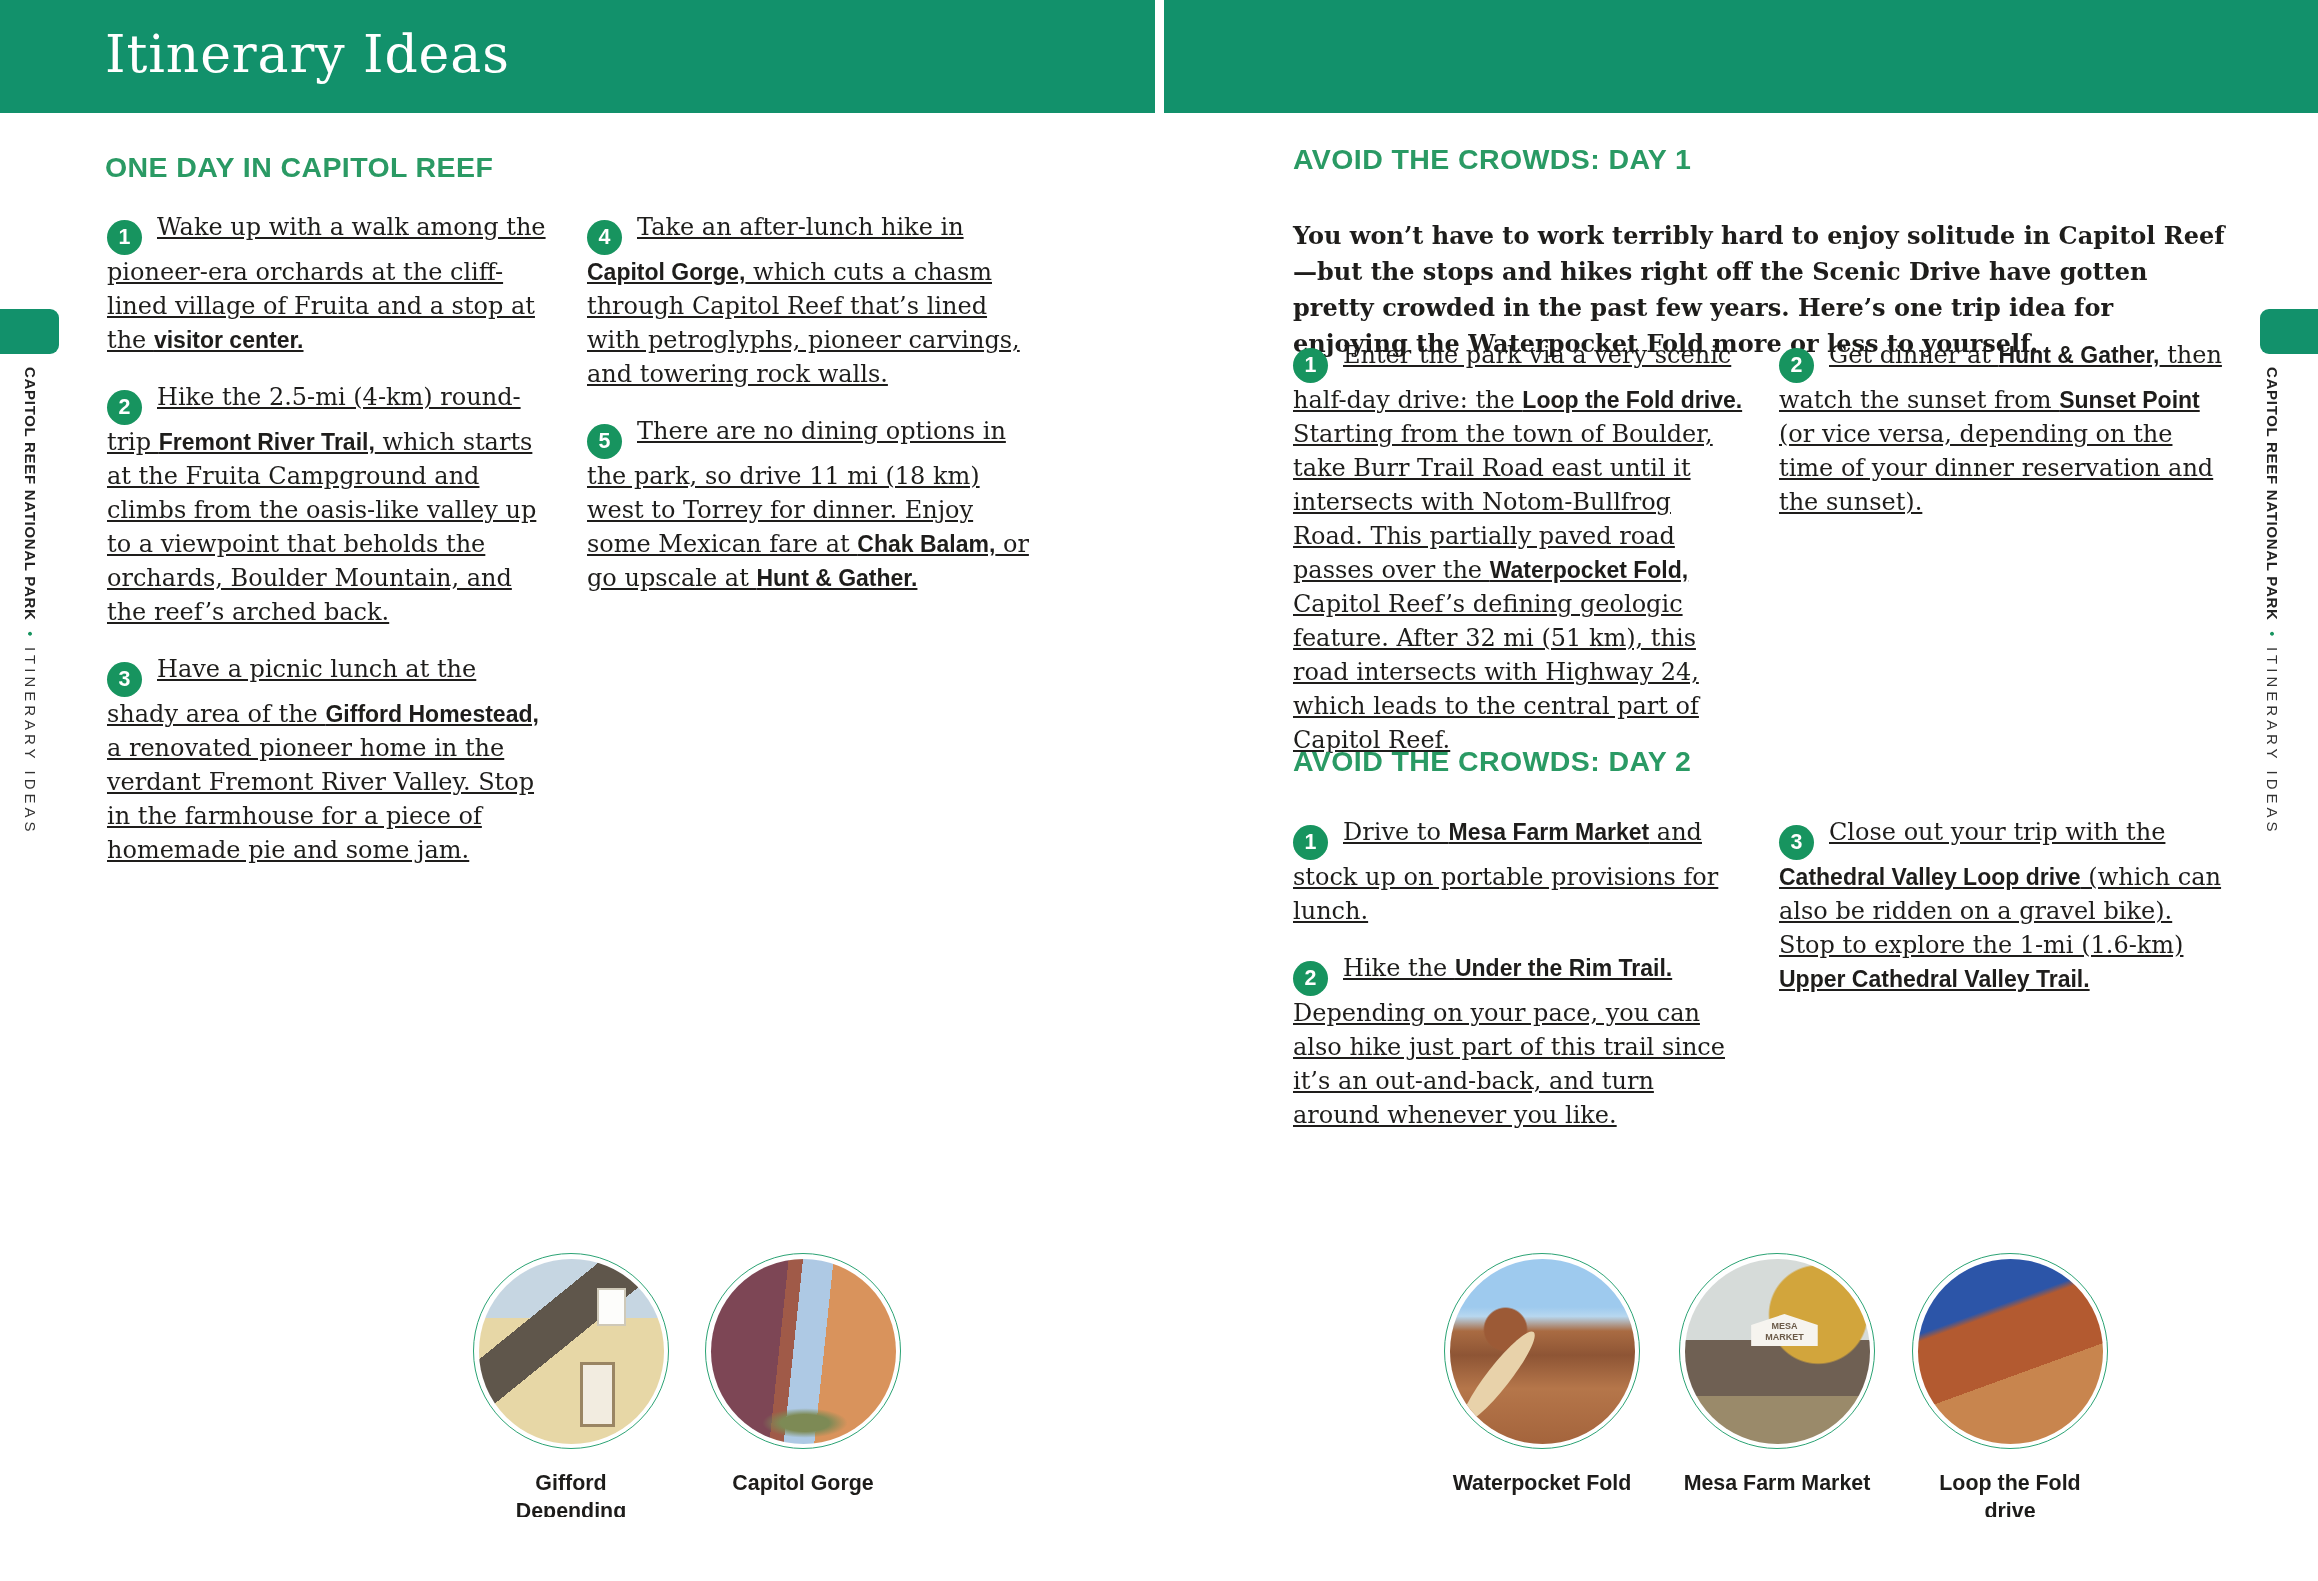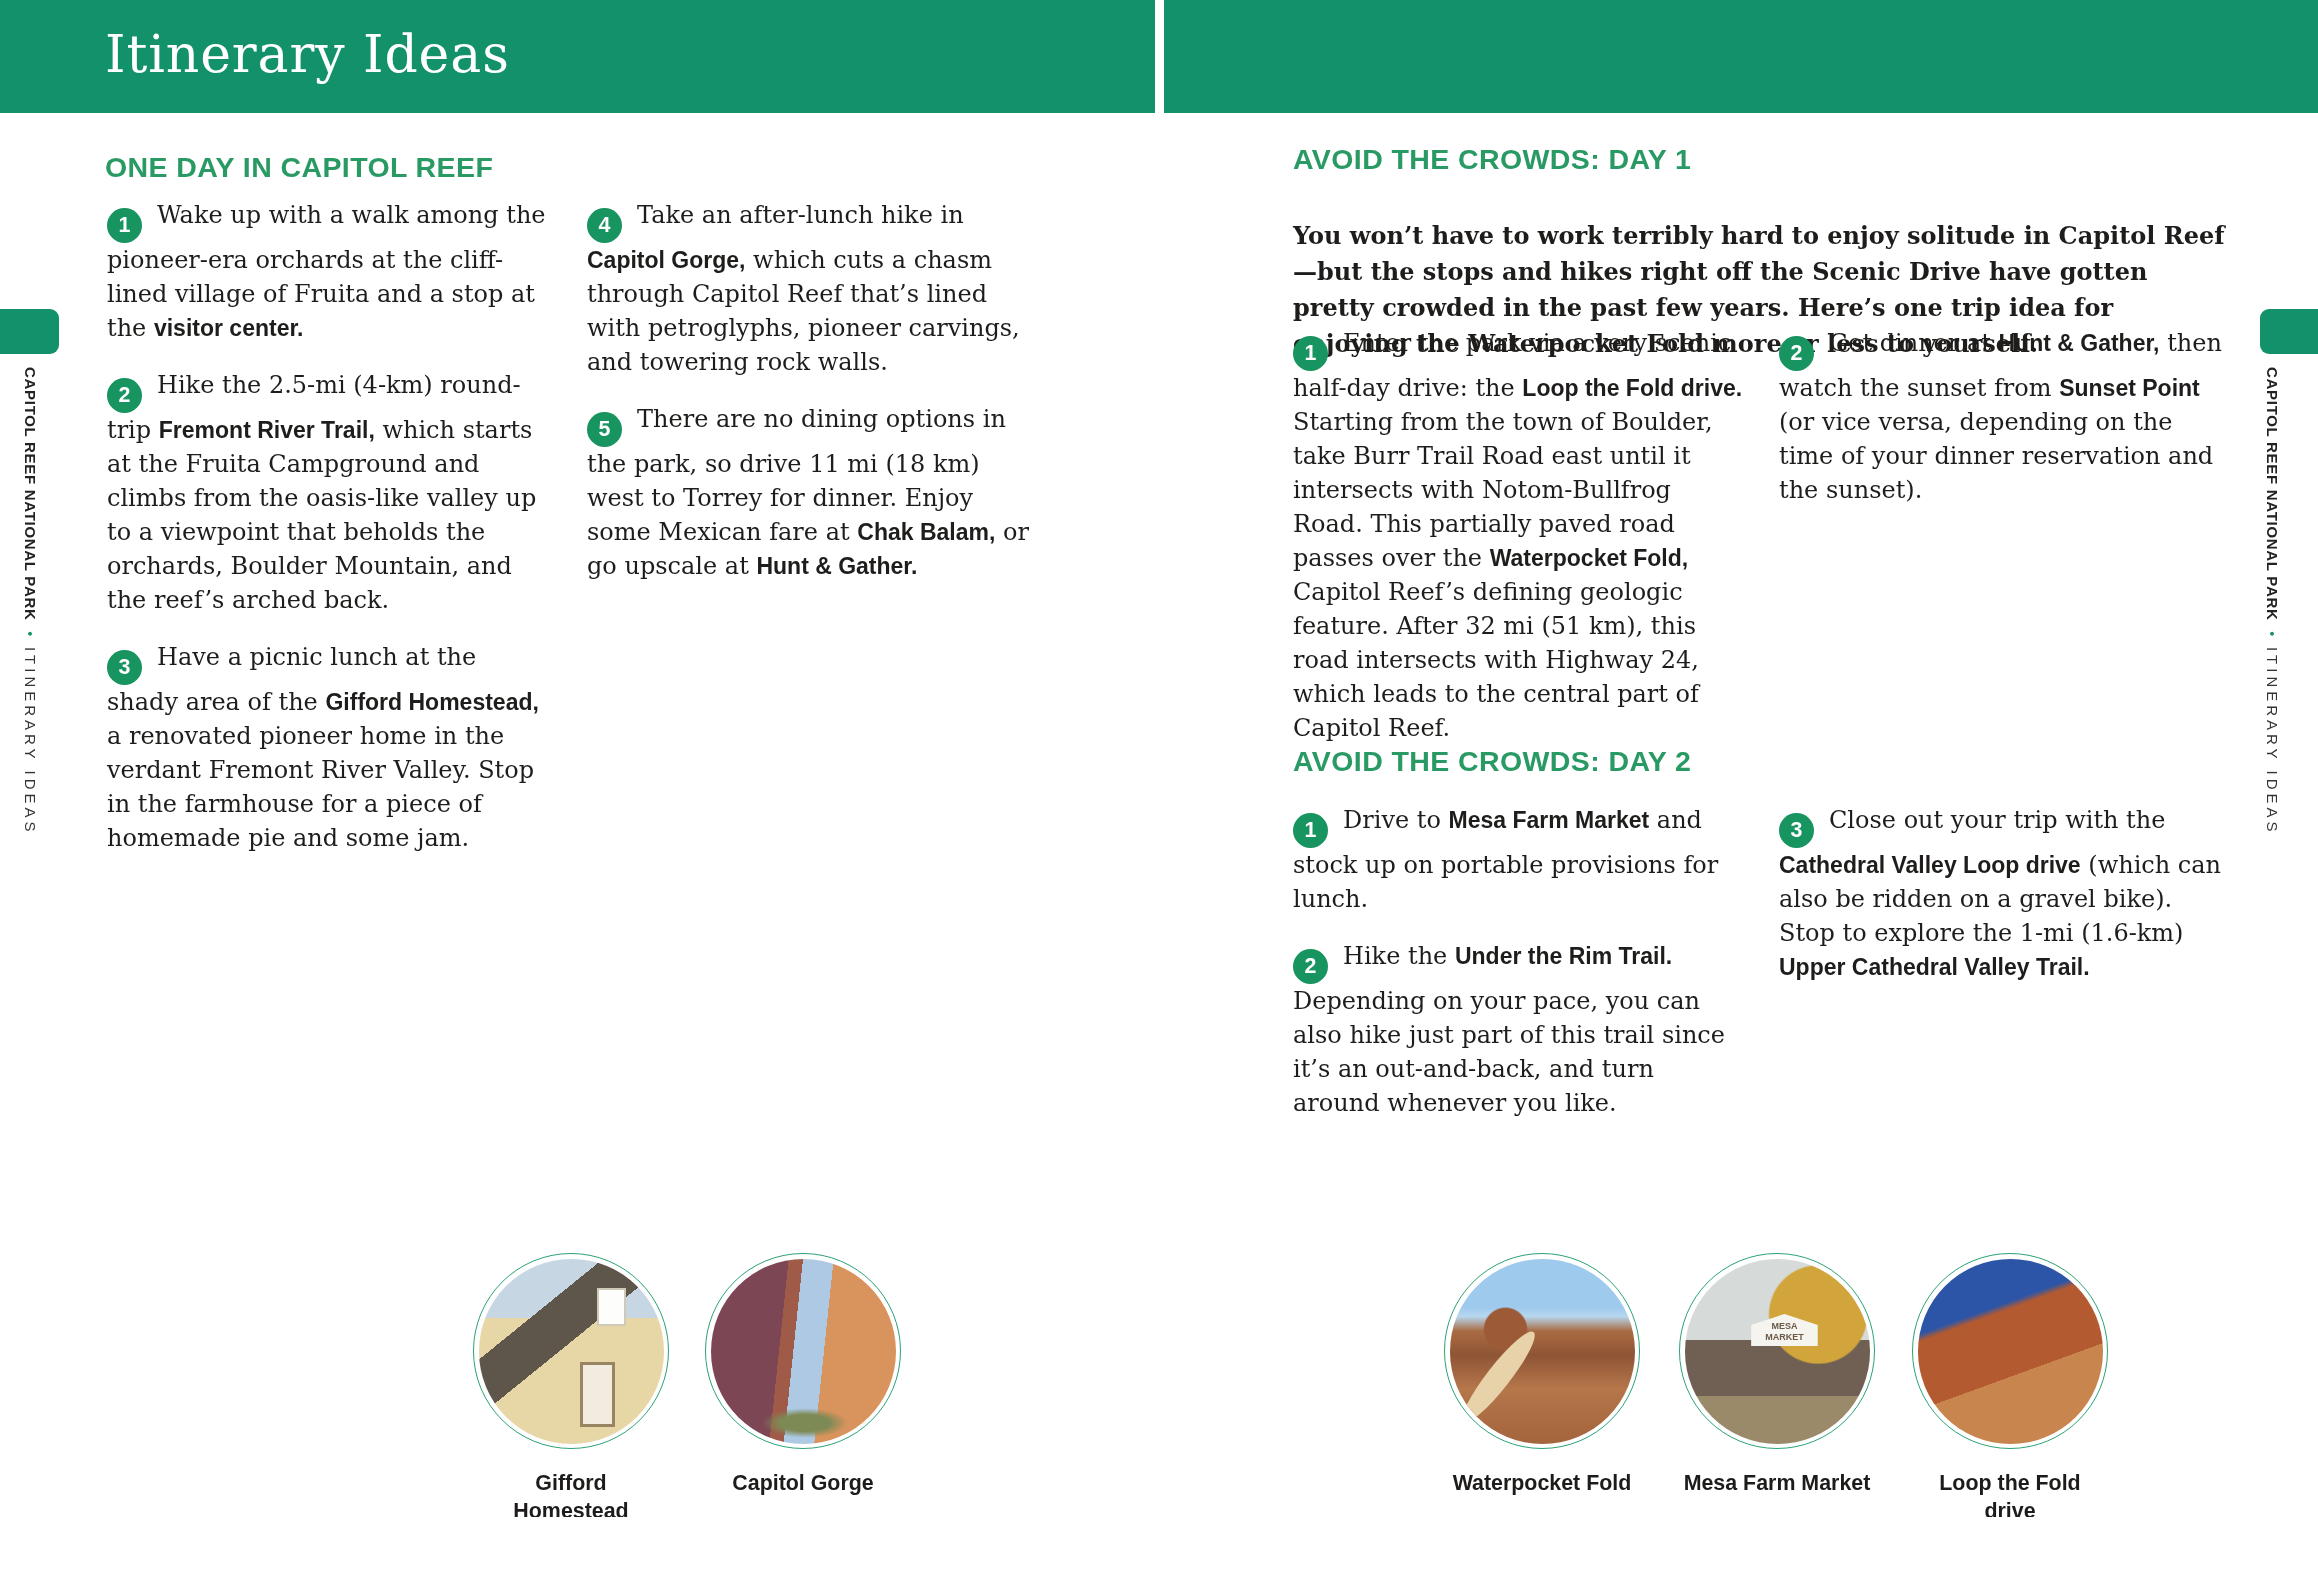--- a/index.html
+++ b/index.html
@@ -20,21 +20,21 @@
 
   
   .band{position:absolute;top:0;left:0;width:100%;height:113px;background:var(--band-green);display:flex;align-items:center;}
   .band h1{margin:0 0 5.4px 105px;font-family:"DejaVu Serif",serif;font-weight:400;font-size:52px;line-height:1;color:#ffffff;letter-spacing:0.9px;}
 
   
   .shead{position:absolute;margin:0;font-family:"Liberation Sans",sans-serif;font-weight:700;font-size:28.5px;line-height:1;letter-spacing:0.4px;color:var(--heading-green);}
 
   
   .col{position:absolute;}
-  .step{margin:0 0 23px 0;}
+  .step{margin:12px 0 23px 0;text-decoration:underline;}
   .step p{margin:0;font-size:24px;line-height:34px;}
   .rb{font-family:"Liberation Sans",sans-serif;font-weight:700;font-size:23px;}
   .badge{display:inline-block;width:35px;height:35px;border-radius:50%;background:var(--badge-green);color:#fff;
          font-family:"Liberation Sans",sans-serif;font-weight:700;font-size:21.4px;line-height:35px;text-align:center;
          margin-right:15px;vertical-align:-9px;}
   .intro{position:absolute;margin:0;font-size:24px;line-height:36px;}
 
   
   .tab{position:absolute;top:309px;width:59px;height:45px;background:var(--band-green);}
   .tab-left{left:0;border-radius:0 9px 9px 0;}
@@ -122,21 +122,21 @@
       </div>
       <div class="step">
         <p><span class="badge">5</span><span><span>There are no dining options in the park, so drive 11 mi (18 km) west to Torrey for dinner. Enjoy some Mexican fare at </span><span class="rb">Chak Balam,</span><span> or go upscale at </span><span class="rb">Hunt &amp; Gather.</span></span></p>
       </div>
     </div>
 
     <figure class="photo" style="left:473px;">
       <div class="ring">
         <div class="pimg ph-gifford"></div>
       </div>
-      <figcaption class="cap-narrow">Gifford Homestead</figcaption>
+      <figcaption class="cap-narrow">Gifford Depending</figcaption>
     </figure>
     <figure class="photo" style="left:705px;">
       <div class="ring">
         <div class="pimg ph-gorge"></div>
       </div>
       <figcaption>Capitol Gorge</figcaption>
     </figure>
 
     <div class="pagenum pn-left">222</div>
   </div>

